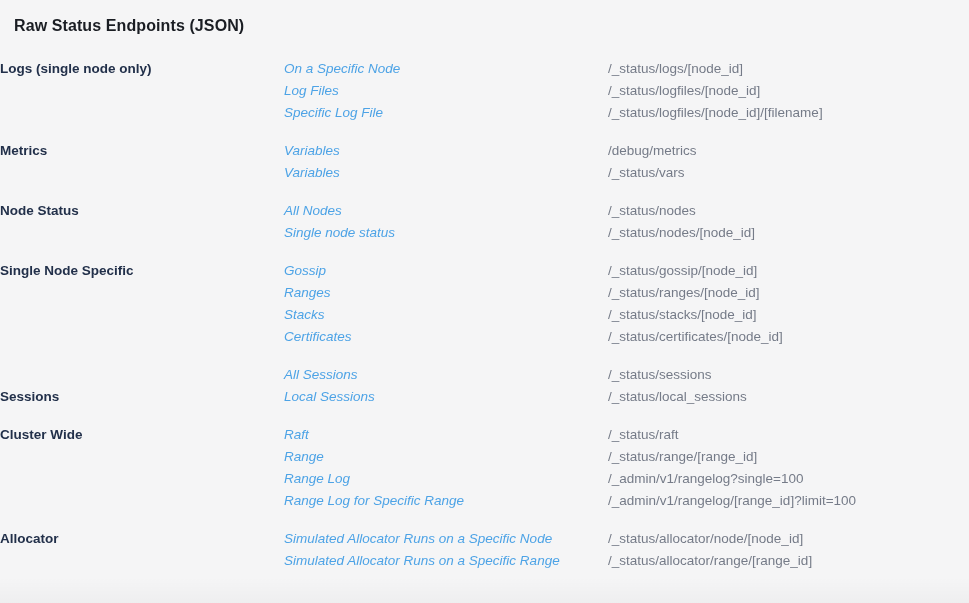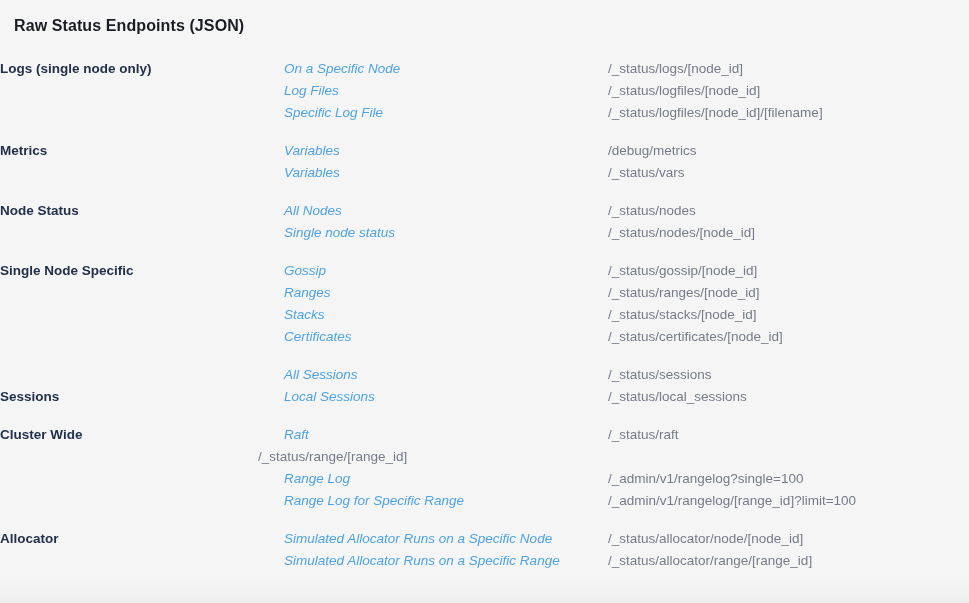--- a/index.html
+++ b/index.html
@@ -149,20 +149,21 @@
   </div>
       </div>
       <div class="section">
         <div class="row">
     <div class="cell-cat">Cluster Wide</div>
     <a class="cell-link" href="#">Raft</a>
     <div class="cell-path">/_status/raft</div>
   </div>
         <div class="row">
     <div class="cell-cat"></div>
+    <a class="cell-link" href="#">Range</a>
     <div class="cell-path">/_status/range/[range_id]</div>
   </div>
         <div class="row">
     <div class="cell-cat"></div>
     <a class="cell-link" href="#">Range Log</a>
     <div class="cell-path">/_admin/v1/rangelog?single=100</div>
   </div>
         <div class="row">
     <div class="cell-cat"></div>
     <a class="cell-link" href="#">Range Log for Specific Range</a>

